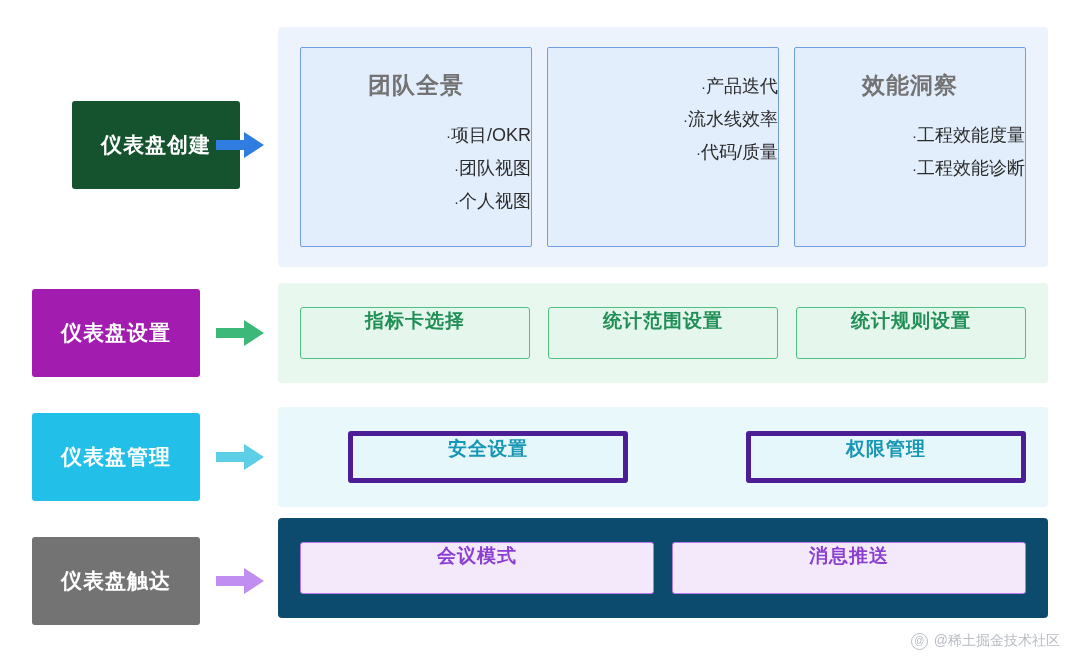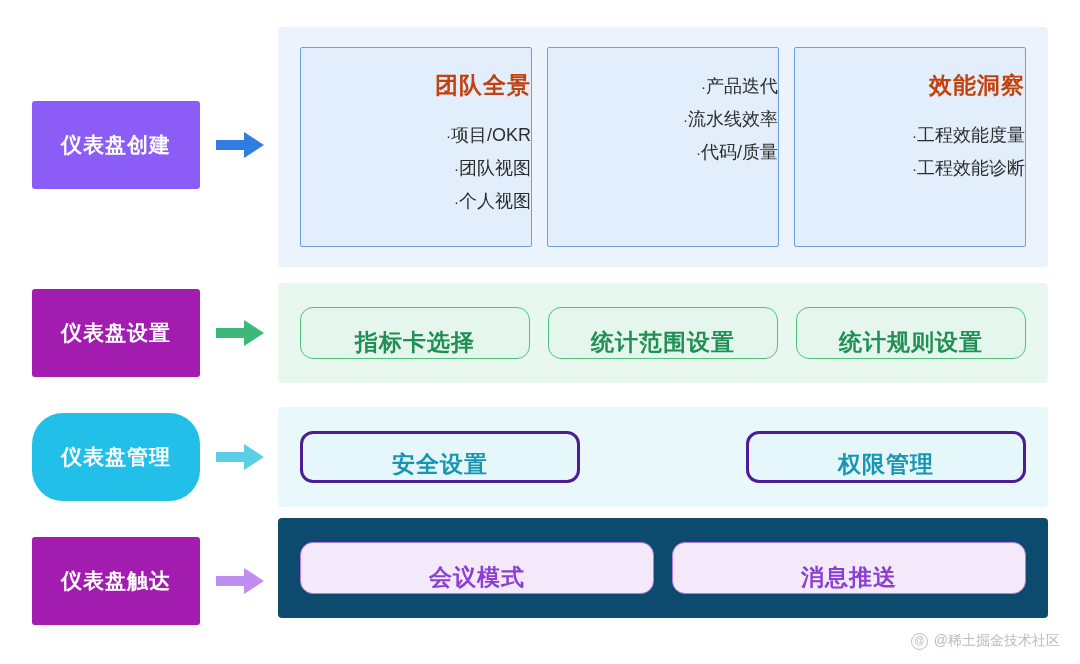--- a/index.html
+++ b/index.html
@@ -29,24 +29,24 @@
     height: 88px;
     border-radius: 3px;
     color: #ffffff;
     font-size: 21px;
     font-weight: bold;
     letter-spacing: 1px;
     display: flex;
     align-items: center;
     justify-content: center;
   }
-  .chip-1 { background: #8b5cf6; }
+  .chip-1 { background: #14532d; margin-left: 40px; }
   .chip-2 { background: #a21caf; }
-  .chip-3 { background: #22c0e8; border-radius: 31px; }
-  .chip-4 { background: #a21caf; }
+  .chip-3 { background: #22c0e8; }
+  .chip-4 { background: #737373; }
 
   
   .arrow {
     position: absolute;
     left: 216px;
     width: 48px;
     height: 26px;
   }
   .arrow svg { display: block; }
 
@@ -71,24 +71,24 @@
   .card {
     width: 232px;
     height: 200px;
     background: #e3eefc;
     border: 1px solid #6f9fe0;
     border-radius: 2px;
     box-sizing: border-box;
     padding-top: 22px;
   }
   .card-title {
-    text-align: right;
+    text-align: center;
     font-size: 23px;
     font-weight: bold;
-    color: #c2410c;
+    color: #737373;
     margin-bottom: 18px;
     letter-spacing: 1px;
   }
   .card-list {
     padding-left: 38px;
   }
   .card-list-item {
     font-size: 18px;
     color: #2c2c2c;
     line-height: 33px;
@@ -98,40 +98,41 @@
   .card-list-item .dot {
     display: inline-block;
     width: 14px;
     font-size: 15px;
     color: #2c2c2c;
   }
 
   
   .pill {
     height: 52px;
-    border-radius: 13px;
+    border-radius: 3px;
     box-sizing: border-box;
     display: flex;
-    align-items: flex-end;
+    align-items: flex-start;
     justify-content: center;
-    font-size: 23px;
+    font-size: 19px;
     font-weight: bold;
     letter-spacing: 1px;
   }
   .pill-green {
     width: 230px;
     background: #e5f6ec;
     border: 1px solid #4fc07f;
     color: #1f8f55;
   }
   .pill-blue {
     width: 280px;
     background: #e6f7fb;
-    border: 3px solid #4c1d95;
+    border: 5px solid #4c1d95;
     color: #1696b4;
+    margin-left: 48px;
   }
   .pill-purple {
     width: 354px;
     background: #f3e9fb;
     border: 1px solid #b77ae8;
     color: #8a3fd1;
   }
 
   
   .watermark {

